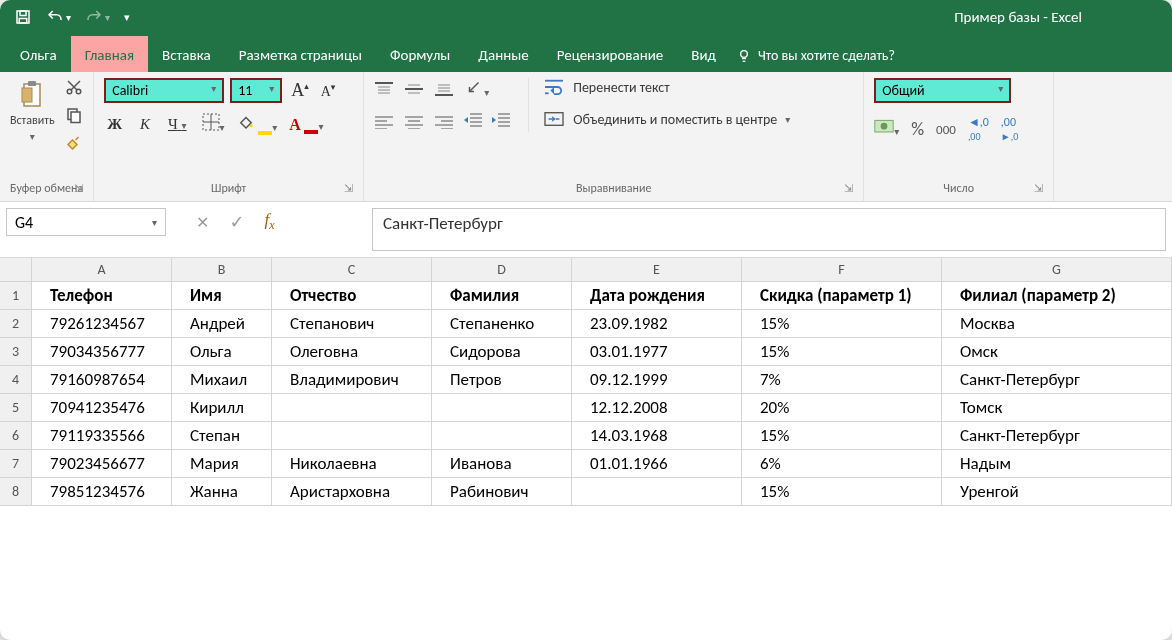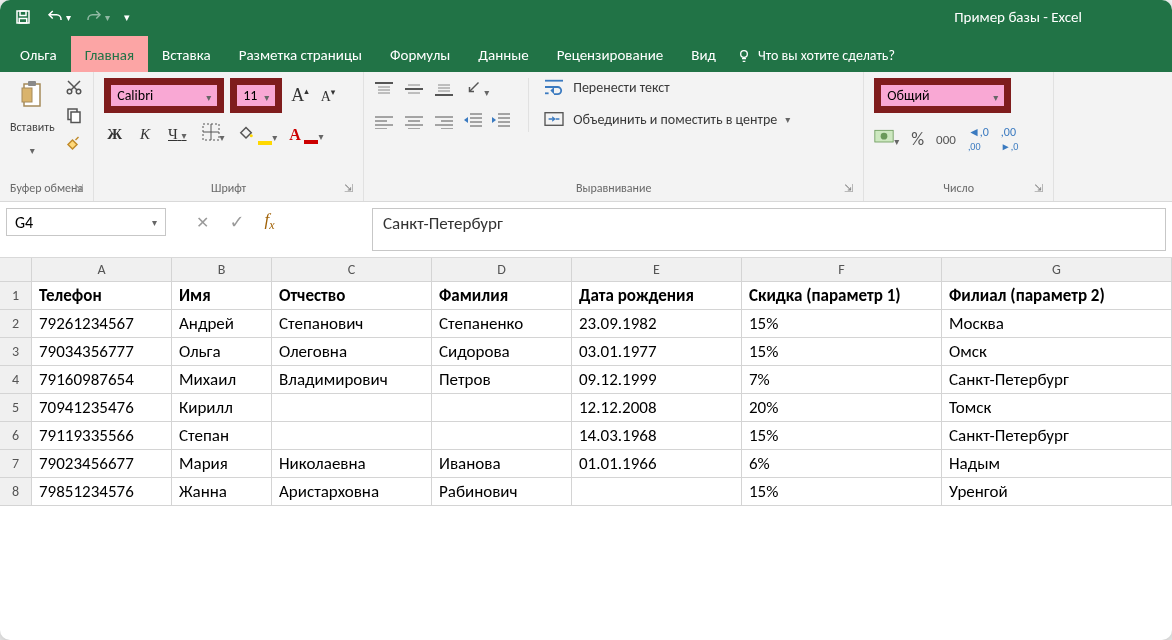--- a/index.html
+++ b/index.html
@@ -17,26 +17,26 @@
   .tab.active { background:#fca5a5; color:#217346; }
   .tellme { display:flex; align-items:center; color:#fff; margin-left: 6px; font-size:14px; gap:6px; padding-bottom:8px;}
   .bulb { width:16px; height:16px; }
 
   
   .ribbon { background:#f3f3f3; border-bottom:1px solid #d9d9d9; height: 130px; display:flex; }
   .group { border-right:1px solid #e1e1e1; padding: 6px 10px 2px 10px; display:flex; flex-direction:column; justify-content:space-between; }
   .group-body { display:flex; gap:10px; align-items:flex-start; }
   .group-label { font-size:12px; color:#6a6a6a; text-align:center; padding:2px 0 4px 0; position:relative;}
   .group-label .launcher { position:absolute; right:0; bottom:4px; font-size:11px; color:#888;}
-  .btn-col { display:flex; flex-direction:column; align-items:center; gap:10px; font-size:12px; color:#444; }
+  .btn-col { display:flex; flex-direction:column; align-items:center; gap:3px; font-size:12px; color:#444; }
   .btn-col svg { width:32px; height:32px; }
   .mini-col { display:flex; flex-direction:column; gap:6px; }
   .mini-col svg, .mini-btn svg { width:18px; height:18px; }
   .row { display:flex; align-items:center; gap:6px; }
-  .font-box, .size-box, .numfmt-box { border:7px solid #7f1d1d; background:#f9a8d4; font-size:14px; padding:2px 6px; display:flex; align-items:flex-end; justify-content:space-between;}
+  .font-box, .size-box, .numfmt-box { border:2px solid #7f1d1d; background:#5eead4; font-size:14px; padding:2px 6px; display:flex; align-items:flex-start; justify-content:space-between;}
   .font-box { width:120px; } .size-box { width:52px; } .numfmt-box { width: 137px;}
   .caret { font-size:10px; color:#666; }
   .bold { font-weight:bold; } .italic { font-style:italic; font-family:'Times New Roman',serif;} .under { text-decoration:underline;}
   .fmt-btn { font-size:15px; color:#333; padding:0 3px; font-family: 'Times New Roman', Calibri, serif;}
   .align-btn { width:20px; height:18px; display:inline-flex; align-items:center; justify-content:center;}
   .wrap-long { font-size:14px; color:#3a3a3a; display:flex; align-items:center; gap:8px; }
 
   
   .fbar-wrap { display:flex; border-bottom:1px solid #d9d9d9; height: 56px; }
   .namebox { width:160px; border:1px solid #c7c7c7; margin:6px; background:#fff; display:flex; align-items:center; justify-content:space-between; padding:0 8px; font-size:16px; height:28px; align-self:flex-start;}
@@ -45,21 +45,21 @@
   .fb-content { flex:1; border:1px solid #c7c7c7; margin:6px 6px 6px 0; background:#fff; padding:4px 10px; font-size:17px; color:#333;}
   
   
   .grid { flex:1; overflow:hidden; display:flex; flex-direction:column;}
   .ghead { display:flex; background:#f0f0f0; border-bottom:1px solid #d4d4d4; height:24px; font-size:14px; color:#555;}
   .ch { border-right:1px solid #d4d4d4; text-align:center; line-height:24px;}
   .corner { width:32px; background:#f0f0f0; border-right:1px solid #d4d4d4;}
   .gbody { display:flex; flex-direction:column;}
   .grow { display:flex; height:28px; border-bottom:1px solid #d4d4d4;}
   .rh { width:32px; background:#f0f0f0; border-right:1px solid #d4d4d4; text-align:center; line-height:28px; font-size:14px; color:#555;}
-  .cell { border-right:1px solid #d4d4d4; padding:0 7px; font-size:17px; color:#000; line-height:28px; white-space:nowrap; overflow:hidden;}
+  .cell { border-right:1px solid #d4d4d4; padding:0 18px; font-size:17px; color:#000; line-height:28px; white-space:nowrap; overflow:hidden;}
   .hdr { font-weight:bold;}
   .ra { text-align:left; }
   .cA{width:140px;} .cB{width:100px;} .cC{width:160px;} .cD{width:140px;} .cE{width:170px;} .cF{width:200px;} .cG{width:230px;}
 </style>
 </head>
 <body>
 
 <div class="titlebar">
   <div class="qat">
     <span class="qat-item">

